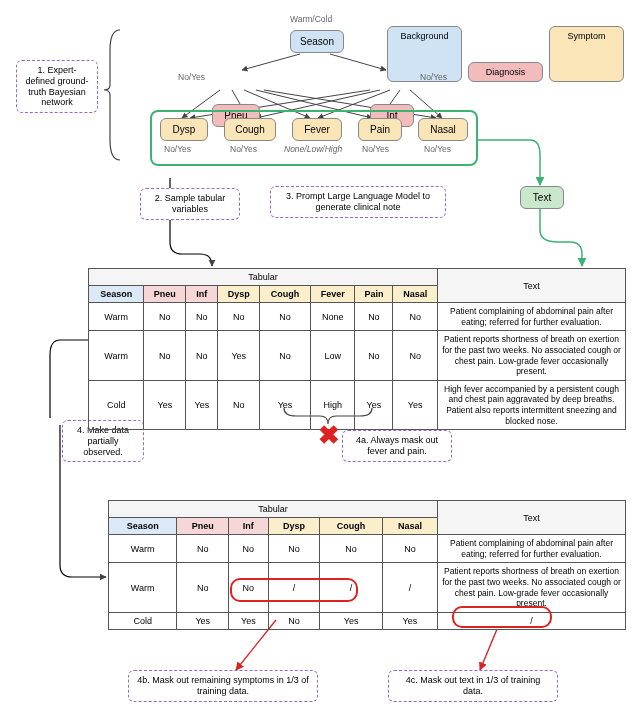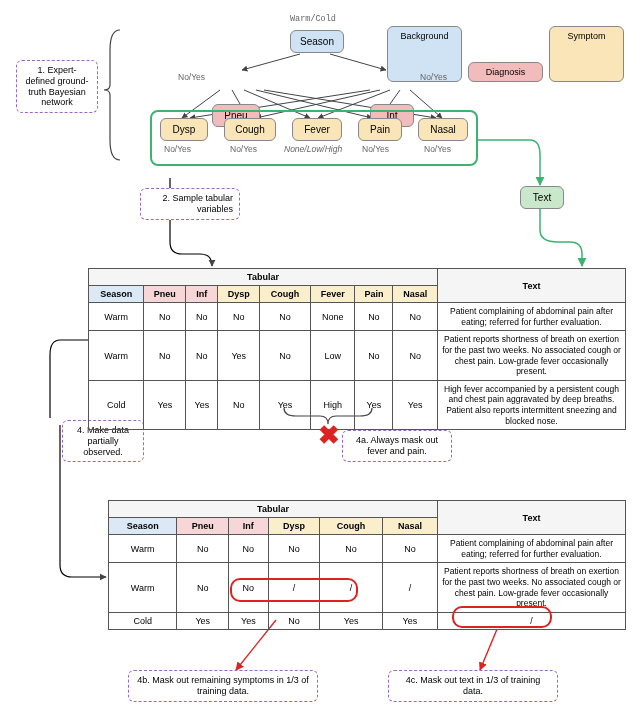--- a/index.html
+++ b/index.html
@@ -71,21 +71,21 @@
     font-size: 9px;
   }
   th, td {
     border: 1px solid #555;
     padding: 3px 4px;
     text-align: center;
     vertical-align: middle;
   }
   th.super {
     background: #f5f5f5;
-    font-weight: bold;
+    font-weight: normal;
   }
   th.col {
     font-weight: bold;
   }
   .col-season { background: #dbe9f7; }
   .col-pneu, .col-inf { background: #f6d6d6; }
   .col-dysp, .col-cough, .col-fever, .col-pain, .col-nasal { background: #fbeecb; }
   .col-text { background: #d8efd9; text-align: center; font-weight: bold; }
   td.text-cell { background: #fff; text-align: center; font-size: 8.5px; line-height: 1.25; width: 188px; }
   
@@ -158,33 +158,34 @@
 
     <path d="M78,330 L50,330 Q40,330 40,345 L40,408" stroke="#000" fill="none" stroke-width="1.2"></path>
 
     <path d="M274,398 Q274,406 286,406 L310,406 Q318,406 318,414 Q318,406 326,406 L350,406 Q362,406 362,398" stroke="#444" fill="none" stroke-width="1.2"></path>
 
     <line x1="266" y1="610" x2="226" y2="660" stroke="#d22" stroke-width="1.4" marker-end="url(#ahr)"></line>
     <line x1="490" y1="612" x2="470" y2="660" stroke="#d22" stroke-width="1.4" marker-end="url(#ahr)"></line>
   </svg>
 
   <div class="step-box" style="left:6px; top:50px; width:82px;"><span>1. Expert-defined ground-truth Bayesian network</span></div>
-  <div class="step-box" style="left:130px; top:178px; width:100px;text-align:right;"><span>2. Sample tabular variables</span></div>
+  <div class="step-box" style="left:130px; top:178px; width:100px;"><span>2. Sample tabular variables</span></div>
+  <div class="step-box" style="left:260px; top:176px; width:176px;"><span>3. Prompt Large Language Model to generate clinical note</span></div>
   <div class="step-box" style="left:12px; top:410px; width:82px;margin-left:40px;"><span>4. Make data partially observed.</span></div>
   <div class="step-box" style="left:332px; top:420px; width:110px;"><span>4a. Always mask out fever and pain.</span></div>
   <div class="step-box" style="left:118px; top:660px; width:190px;text-align:center;"><span>4b. Mask out remaining symptoms in 1/3 of training data.</span></div>
   <div class="step-box" style="left:378px; top:660px; width:170px;"><span>4c. Mask out text in 1/3 of training data.</span></div>
 
   <div class="legend">
     <div class="node node-bg"><span>Background</span></div>
     <div class="node node-diag"><span>Diagnosis</span></div>
     <div class="node node-symp"><span>Symptom</span></div>
   </div>
 
-  <div class="node-label" style="left:280px; top:4px;font-family:Liberation Mono, monospace;">Warm/Cold</div>
+  <div class="node-label" style="left:280px; top:4px;">Warm/Cold</div>
   <div class="node node-bg" style="left:280px; top:20px; width:54px;"><span>Season</span></div>
 
   <div class="node-label" style="left:168px; top:62px;">No/Yes</div>
   <div class="node node-diag" style="left:202px; top:58px; width:48px;"><span>Pneu</span></div>
   <div class="node node-diag" style="left:360px; top:58px; width:44px;"><span>Inf</span></div>
   <div class="node-label" style="left:410px; top:62px;">No/Yes</div>
 
   <div class="symp-group" style="left:140px; top:100px; width:328px; height:56px;"></div>
 
   <div class="node node-symp" style="left:150px; top:108px; width:48px;"><span>Dysp</span></div>

